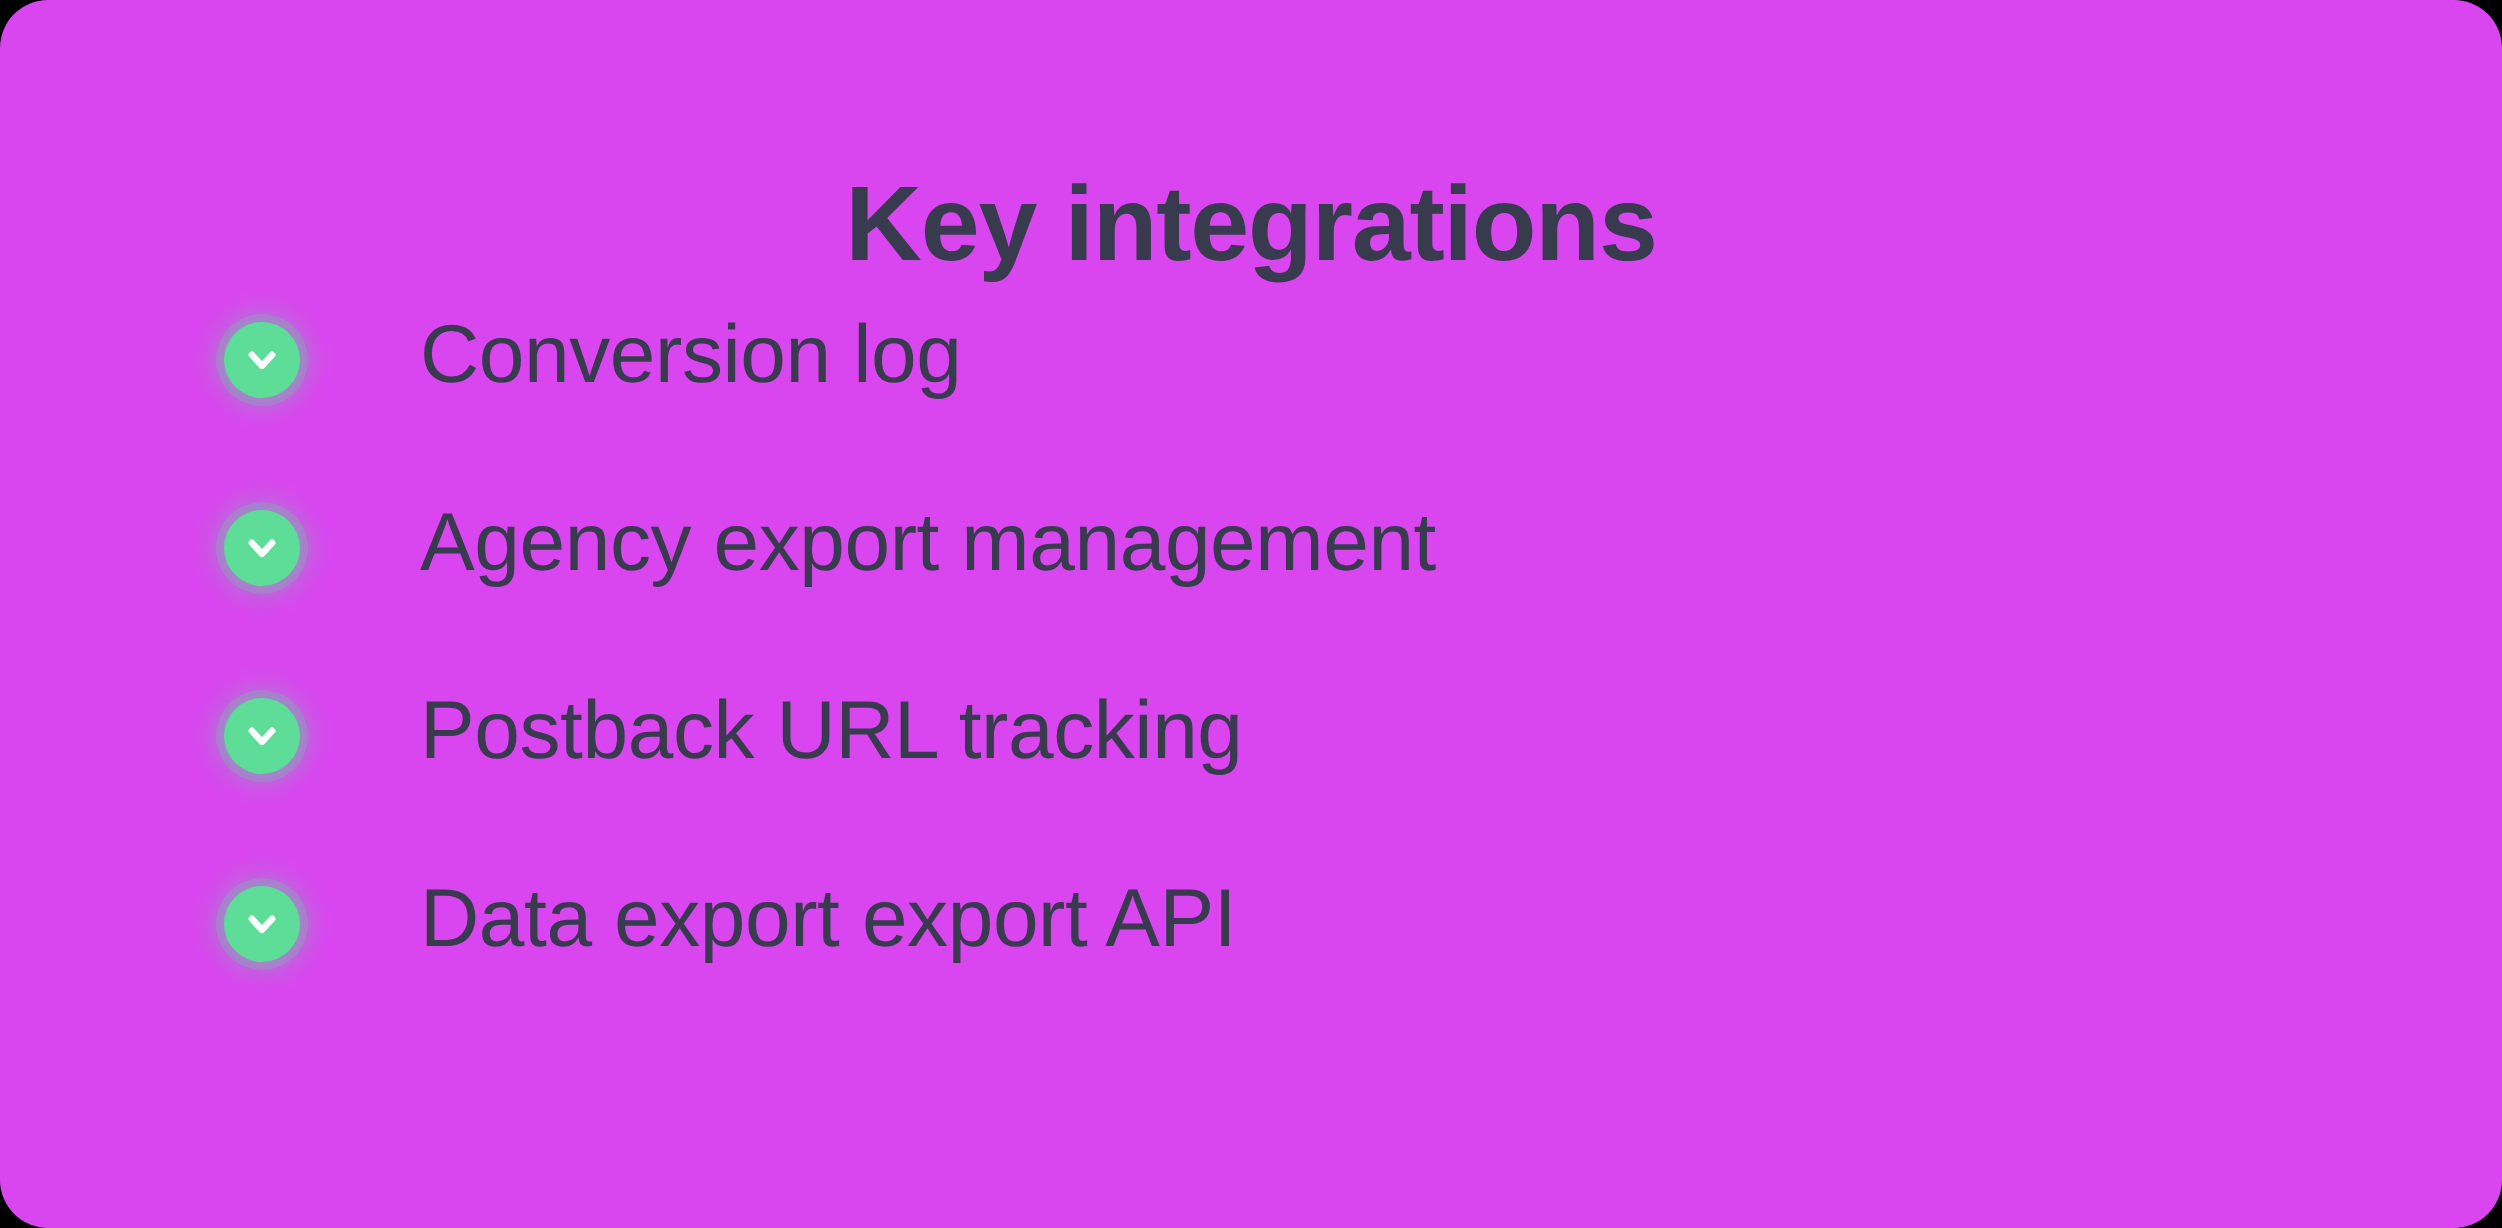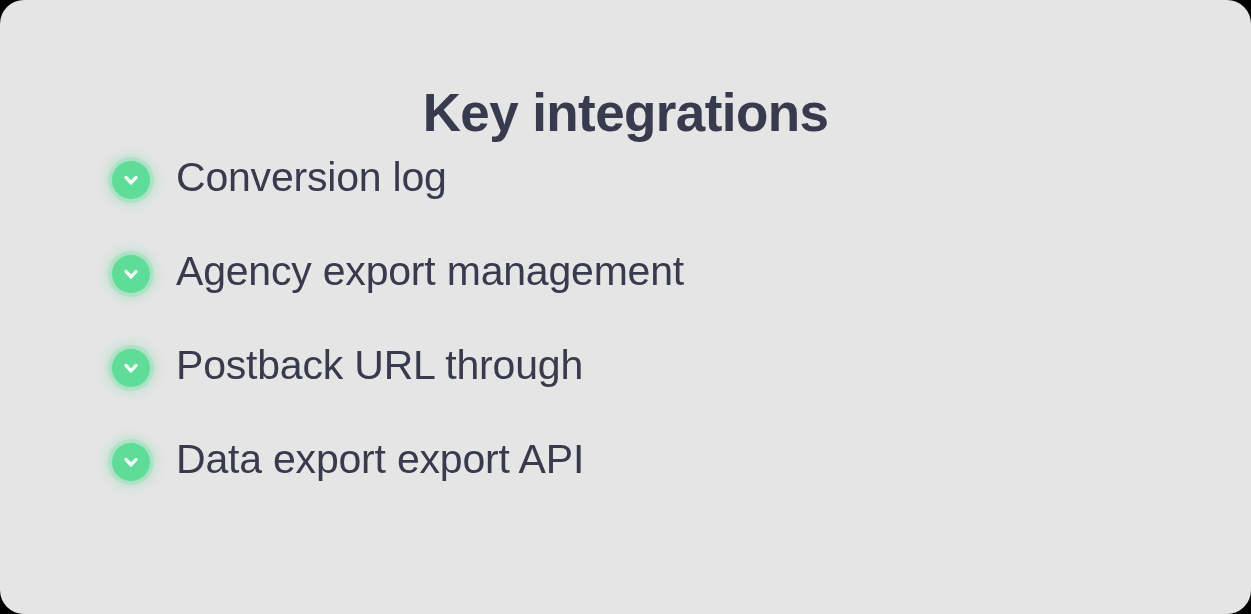--- a/index.html
+++ b/index.html
@@ -13,21 +13,21 @@
     height: 614px;
     overflow: hidden;
     font-family: "Liberation Sans", sans-serif;
   }
 
   .card {
     position: relative;
     box-sizing: border-box;
     width: 1251px;
     height: 614px;
-    background: #e5e5e5;
+    background: #d946ef;
     border-radius: 24px;
     overflow: hidden;
   }
 
   .card-title {
     position: absolute;
     top: 47px;
     left: 0;
     width: 1251px;
     text-align: center;
@@ -50,20 +50,21 @@
     list-style: none;
   }
 
   .feature-item {
     position: relative;
     height: 94px;
     display: flex;
     align-items: flex-start;
     padding-left: 112px;
     box-sizing: border-box;
+    gap: 34px;
   }
 
   .check-badge {
     position: relative;
     flex: 0 0 auto;
     width: 38px;
     height: 38px;
     margin-top: 8px;
     border-radius: 50%;
     background: #5ddd97;
@@ -118,21 +119,21 @@
       </span>
       <span class="feature-label">Agency export management</span>
     </li>
 
     <li class="feature-item">
       <span class="check-badge">
         <svg viewBox="0 0 24 24" aria-hidden="true">
           <path d="M6.5 9.2 L12 15.2 L17.5 9.2" fill="none" stroke="#ffffff" stroke-width="3.6" stroke-linecap="round" stroke-linejoin="round"></path>
         </svg>
       </span>
-      <span class="feature-label">Postback URL through</span>
+      <span class="feature-label">Postback URL tracking</span>
     </li>
 
     <li class="feature-item">
       <span class="check-badge">
         <svg viewBox="0 0 24 24" aria-hidden="true">
           <path d="M6.5 9.2 L12 15.2 L17.5 9.2" fill="none" stroke="#ffffff" stroke-width="3.6" stroke-linecap="round" stroke-linejoin="round"></path>
         </svg>
       </span>
       <span class="feature-label">Data export export API</span>
     </li>

